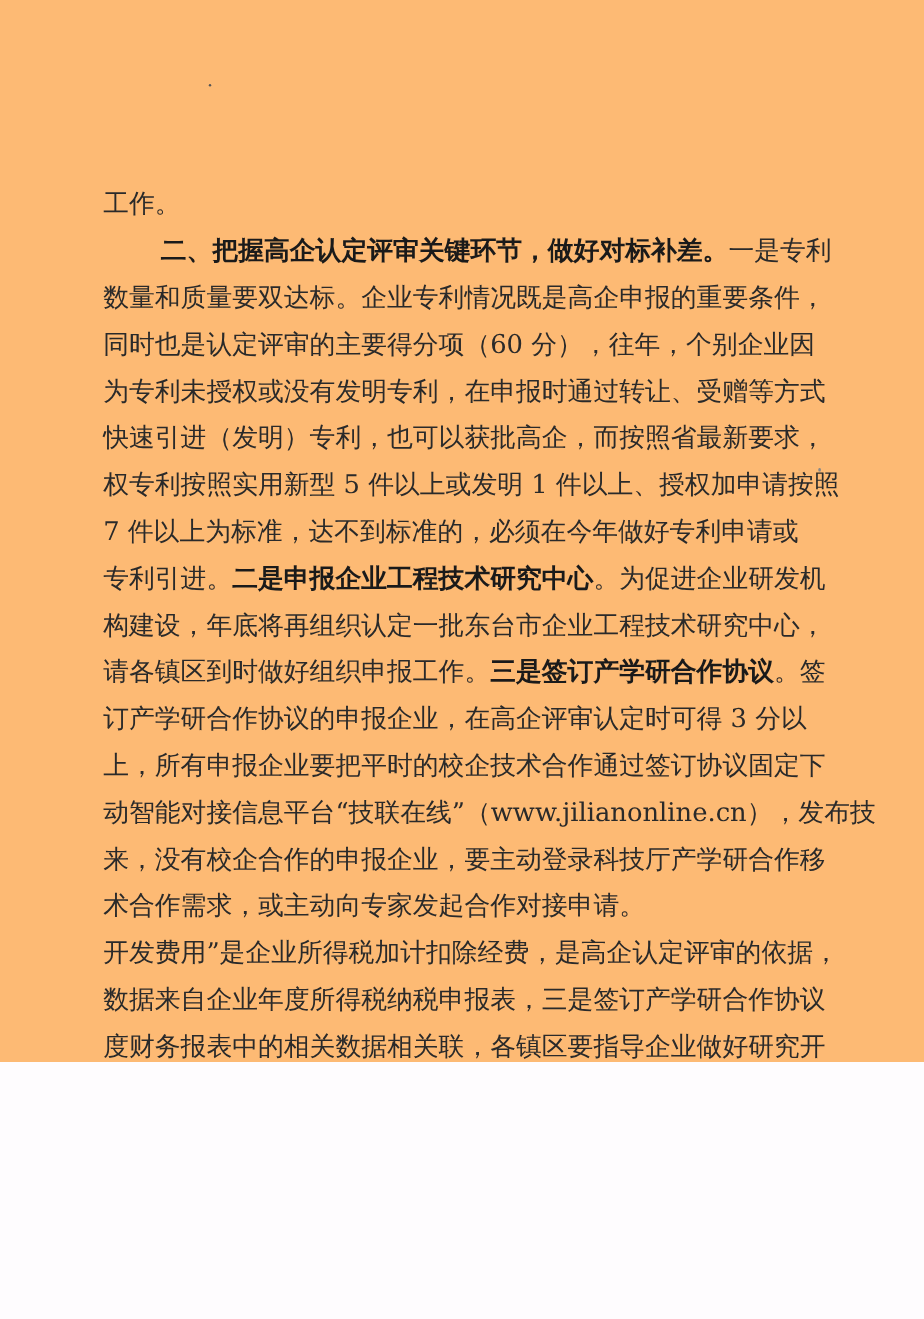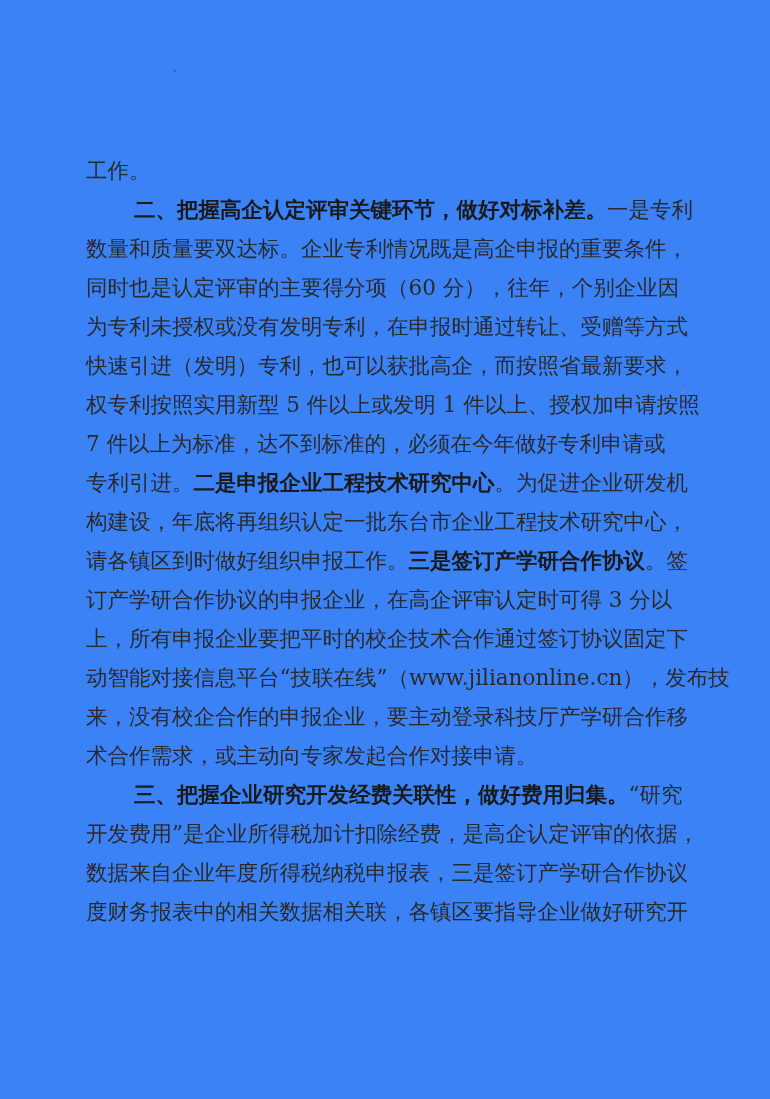--- a/index.html
+++ b/index.html
@@ -12,22 +12,22 @@
     height: 1099px;
     position: relative;
     overflow: hidden;
     font-family: "DejaVu Serif", "Liberation Serif", serif;
     color: #2a2a2a;
   }
   .page {
     position: absolute;
     left: 0; top: 0;
     width: 770px;
-    height: 1099px;
-    background: #3b82f6;
+    height: 885px;
+    background: #fdba74;
   }
   .speck {
     position: absolute;
     width: 2px; height: 2px;
     background: #555;
     border-radius: 1px;
   }
   .lines {
     position: absolute;
     left: 86px;
@@ -76,18 +76,17 @@
       <div class="line"><span>权专利按照实用新型 5 件以上或发明 1 件以上、授权加申请按照</span></div>
       <div class="line"><span>7 件以上为标准，达不到标准的，必须在今年做好专利申请或</span></div>
       <div class="line"><span>专利引进。</span><span class="sb">二是申报企业工程技术研究中心</span><span>。为促进企业研发机</span></div>
       <div class="line"><span>构建设，年底将再组织认定一批东台市企业工程技术研究中心，</span></div>
       <div class="line"><span>请各镇区到时做好组织申报工作。</span><span class="sb">三是签订产学研合作协议</span><span>。签</span></div>
       <div class="line"><span>订产学研合作协议的申报企业，在高企评审认定时可得 3 分以</span></div>
       <div class="line"><span>上，所有申报企业要把平时的校企技术合作通过签订协议固定下</span></div>
       <div class="line"><span>动智能对接信息平台“技联在线”（www.jilianonline.cn），发布技</span></div>
       <div class="line"><span>来，没有校企合作的申报企业，要主动登录科技厅产学研合作移</span></div>
       <div class="line last"><span>术合作需求，或主动向专家发起合作对接申请。</span></div>
-      <div class="line indent"><span class="b">三、把握企业研究开发经费关联性，做好费用归集。</span><span>“研究</span></div>
       <div class="line"><span>开发费用”是企业所得税加计扣除经费，是高企认定评审的依据，</span></div>
       <div class="line"><span>数据来自企业年度所得税纳税申报表，三是签订产学研合作协议</span></div>
       <div class="line"><span>度财务报表中的相关数据相关联，各镇区要指导企业做好研究开</span></div>
     </div>
 </div>
 
 </body></html>

